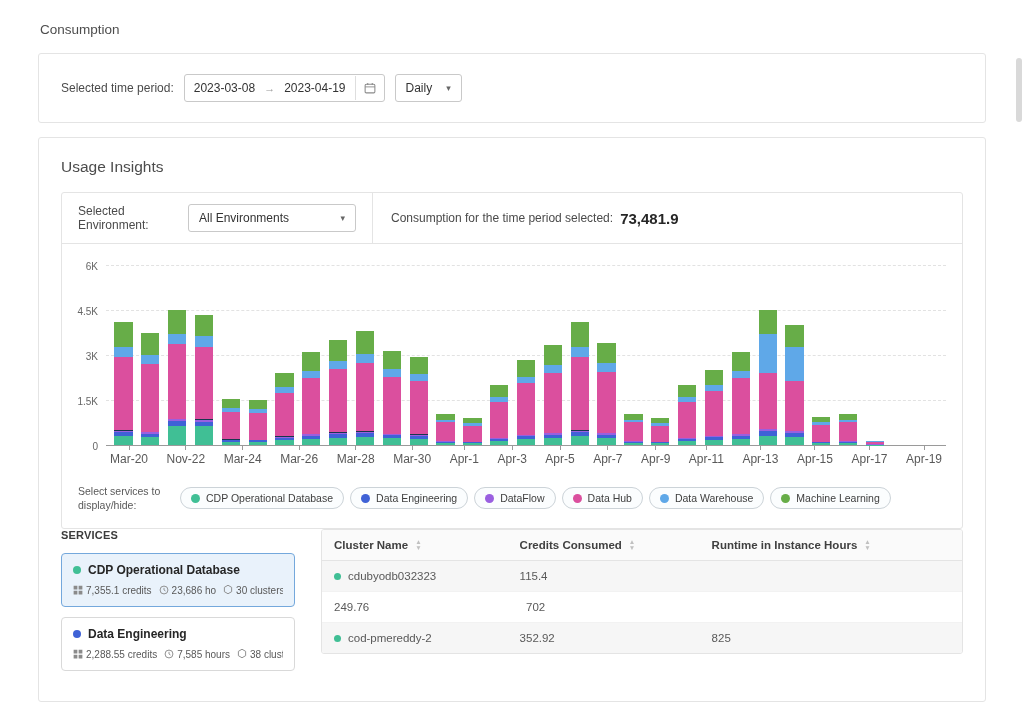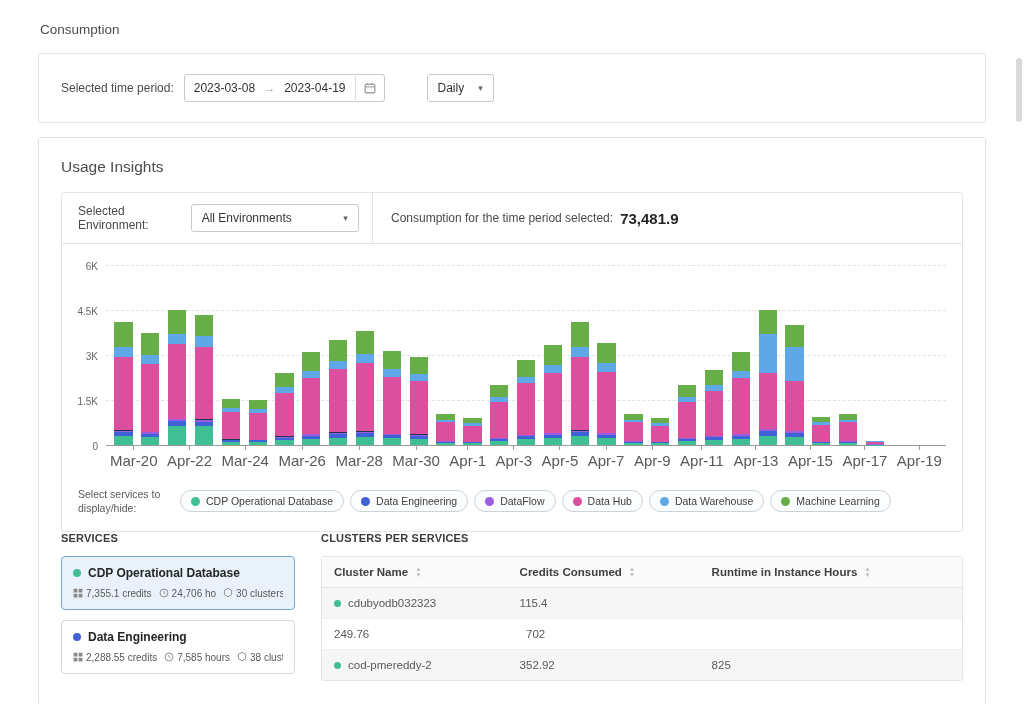--- a/index.html
+++ b/index.html
@@ -12,21 +12,21 @@
     padding: 20px 22px; margin-bottom: 14px; }
   .page-title { font-size: 19px; color: #4c4c4c; }
   .header-controls { display: flex; align-items: center; gap: 10px; }
   .period-label { font-size: 12px; color: #4a4a4a; }
   .date-box { display: flex; align-items: center; border: 1px solid #c9c9c9; border-radius: 3px;
     background: #fff; overflow: hidden; }
   .date-val { padding: 6px 9px; font-size: 12px; color: #333; cursor: pointer; }
   .date-arrow { color: #999; font-size: 11px; }
   .cal-btn { border-left: 1px solid #dedede; padding: 6px 8px; display: flex; align-items: center; cursor: pointer; }
   .select { border: 1px solid #c9c9c9; border-radius: 3px; padding: 6px 10px; display: flex;
-    gap: 14px; align-items: center; font-size: 12px; color: #333; background: #fff; cursor: pointer; margin-left: 32px; }
+    gap: 14px; align-items: center; font-size: 12px; color: #333; background: #fff; cursor: pointer; }
   .caret { font-size: 9px; color: #666; }
   .body-card { padding: 18px 22px 20px 22px; }
   .section-title { font-size: 15.5px; color: #4c4c4c; padding: 2px 0 16px 0; }
   .chart-panel { border: 1px solid #e4e4e4; border-radius: 3px; }
   .env-row { display: flex; align-items: stretch; border-bottom: 1px solid #e4e4e4; }
   .env-left { display: flex; align-items: center; gap: 10px; padding: 11px 16px; font-size: 12px; width: 310px; }
   .env-select { min-width: 168px; justify-content: space-between; }
   .env-divider { width: 1px; background: #e4e4e4; }
   .env-right { display: flex; align-items: center; gap: 7px; padding: 11px 18px; font-size: 12px; }
   .consumption-value { font-size: 15px; font-weight: bold; color: #262626; }
@@ -37,21 +37,21 @@
   .plot { flex: 1; position: relative; height: 180px; }
   .gridline { position: absolute; left: 0; right: 0; height: 0; border-top: 1px dashed #e2e2e2; }
   .bars { position: absolute; left: 0; right: 0; top: 0; bottom: 0; display: flex;
     align-items: flex-end; border-bottom: 1px solid #9a9a9a; padding: 0 4px; }
   .bar-slot { flex: 1; display: flex; justify-content: center; align-items: flex-end; height: 100%; }
   .bar-stack { display: flex; flex-direction: column-reverse; width: 68%; max-width: 20px; }
   .bar-seg { width: 100%; }
   .x-axis { display: flex; margin-left: 36px; padding: 0 4px; }
   .x-slot { flex: 1; text-align: center; }
   .x-tick { width: 1px; height: 4px; background: #9a9a9a; margin: 0 auto; }
-  .x-lab { font-size: 15px; color: #595959; margin-top: 2px; white-space: nowrap; }
+  .x-lab { font-size: 12px; color: #595959; margin-top: 2px; white-space: nowrap; }
   .legend-row { display: flex; align-items: center; gap: 10px; padding: 14px 14px 16px 16px; }
   .legend-label { font-size: 10.5px; color: #595959; line-height: 1.35; width: 92px; flex-shrink: 0; }
   .legend-pills { display: flex; gap: 6px; flex: 1; }
   .pill { display: inline-flex; align-items: center; gap: 6px; border: 1px solid #ccd3d8;
     border-radius: 20px; padding: 4px 10px; font-size: 10.5px; color: #3e3e3e; background: #fbfdfe;
     white-space: nowrap; cursor: pointer; }
   .dot { width: 9px; height: 9px; border-radius: 50%; flex-shrink: 0; }
   .footnote { font-size: 11.5px; color: #4c4c4c; margin: 14px 2px 16px 2px; }
   .bottom-cols { display: flex; gap: 26px; }
   .col-services { width: 234px; flex-shrink: 0; }
@@ -474,21 +474,21 @@
           </div>
         </div>
         <div class="x-axis" id="x-axis">
             <div class="x-slot">
               <div class="x-tick"></div>
               <div class="x-lab">Mar-20</div>
             </div>
             <div class="x-slot"></div>
             <div class="x-slot">
               <div class="x-tick"></div>
-              <div class="x-lab">Apr-22</div>
+              <div class="x-lab">Nov-22</div>
             </div>
             <div class="x-slot"></div>
             <div class="x-slot">
               <div class="x-tick"></div>
               <div class="x-lab">Mar-24</div>
             </div>
             <div class="x-slot"></div>
             <div class="x-slot">
               <div class="x-tick"></div>
               <div class="x-lab">Mar-26</div>
@@ -605,21 +605,21 @@
                   <span><svg width="10" height="10" viewBox="0 0 16 16">
                       <path fill="#8a8a8a" d="M1 1h6v6H1zm8 0h6v6H9zM1 9h6v6H1zm8 0h6v6H9z"></path>
                     </svg></span>
                   <span>7,355.1 credits</span>
                 </span>
                 <span class="svc-stat">
                   <span><svg width="10" height="10" viewBox="0 0 16 16">
                       <circle cx="8" cy="8" r="6.3" fill="none" stroke="#8a8a8a" stroke-width="1.5"></circle>
                       <path d="M8 4.5V8l2.4 1.6" stroke="#8a8a8a" stroke-width="1.4" fill="none"></path>
                     </svg></span>
-                  <span>24,706 ho</span>
+                  <span>23,686 ho</span>
                 </span>
                 <span class="svc-stat">
                   <span><svg width="10" height="11" viewBox="0 0 16 16">
                       <path fill="none" stroke="#8a8a8a" stroke-width="1.5" d="M8 1.2l5.8 3.3v7L8 14.8l-5.8-3.3v-7z"></path>
                     </svg></span>
                   <span>30 clusters</span>
                 </span>
               </div>
             </div>
             <div class="svc-card">
@@ -645,21 +645,20 @@
                   <span><svg width="10" height="11" viewBox="0 0 16 16">
                       <path fill="none" stroke="#8a8a8a" stroke-width="1.5" d="M8 1.2l5.8 3.3v7L8 14.8l-5.8-3.3v-7z"></path>
                     </svg></span>
                   <span>38 clusters</span>
                 </span>
               </div>
             </div>
           </div>
       </div>
       <div class="col-clusters">
-        <div class="col-title">CLUSTERS PER SERVICES</div>
         <div class="table" id="clusters-table">
             <div class="thead">
               <div class="th c-name">
                 <span>Cluster Name</span>
                 <span class="sort">
                   <span>▲</span>
                   <span>▼</span>
                 </span>
               </div>
               <div class="th c-credits">

